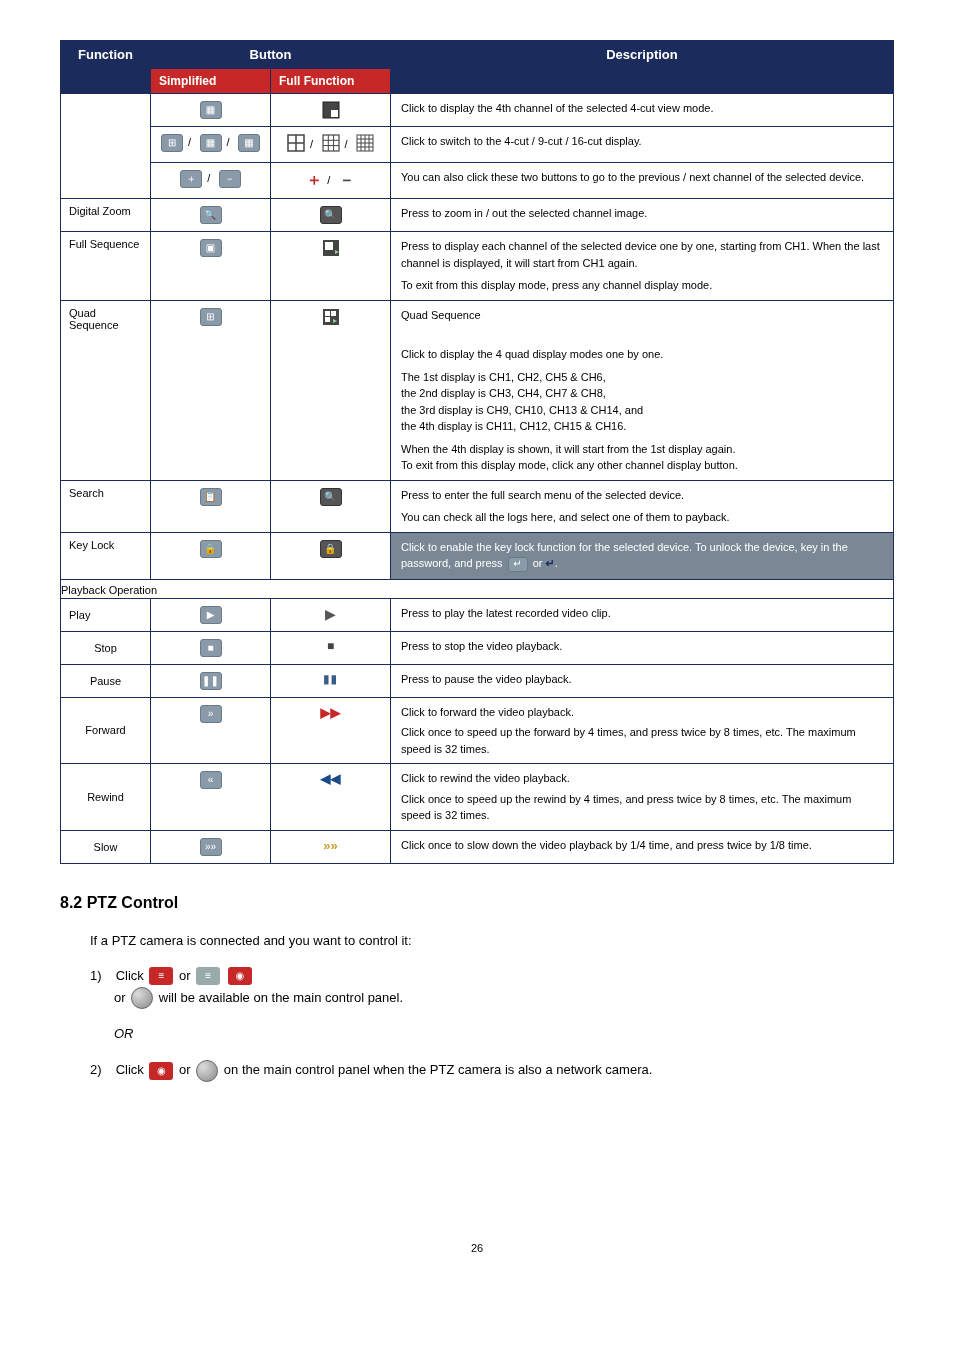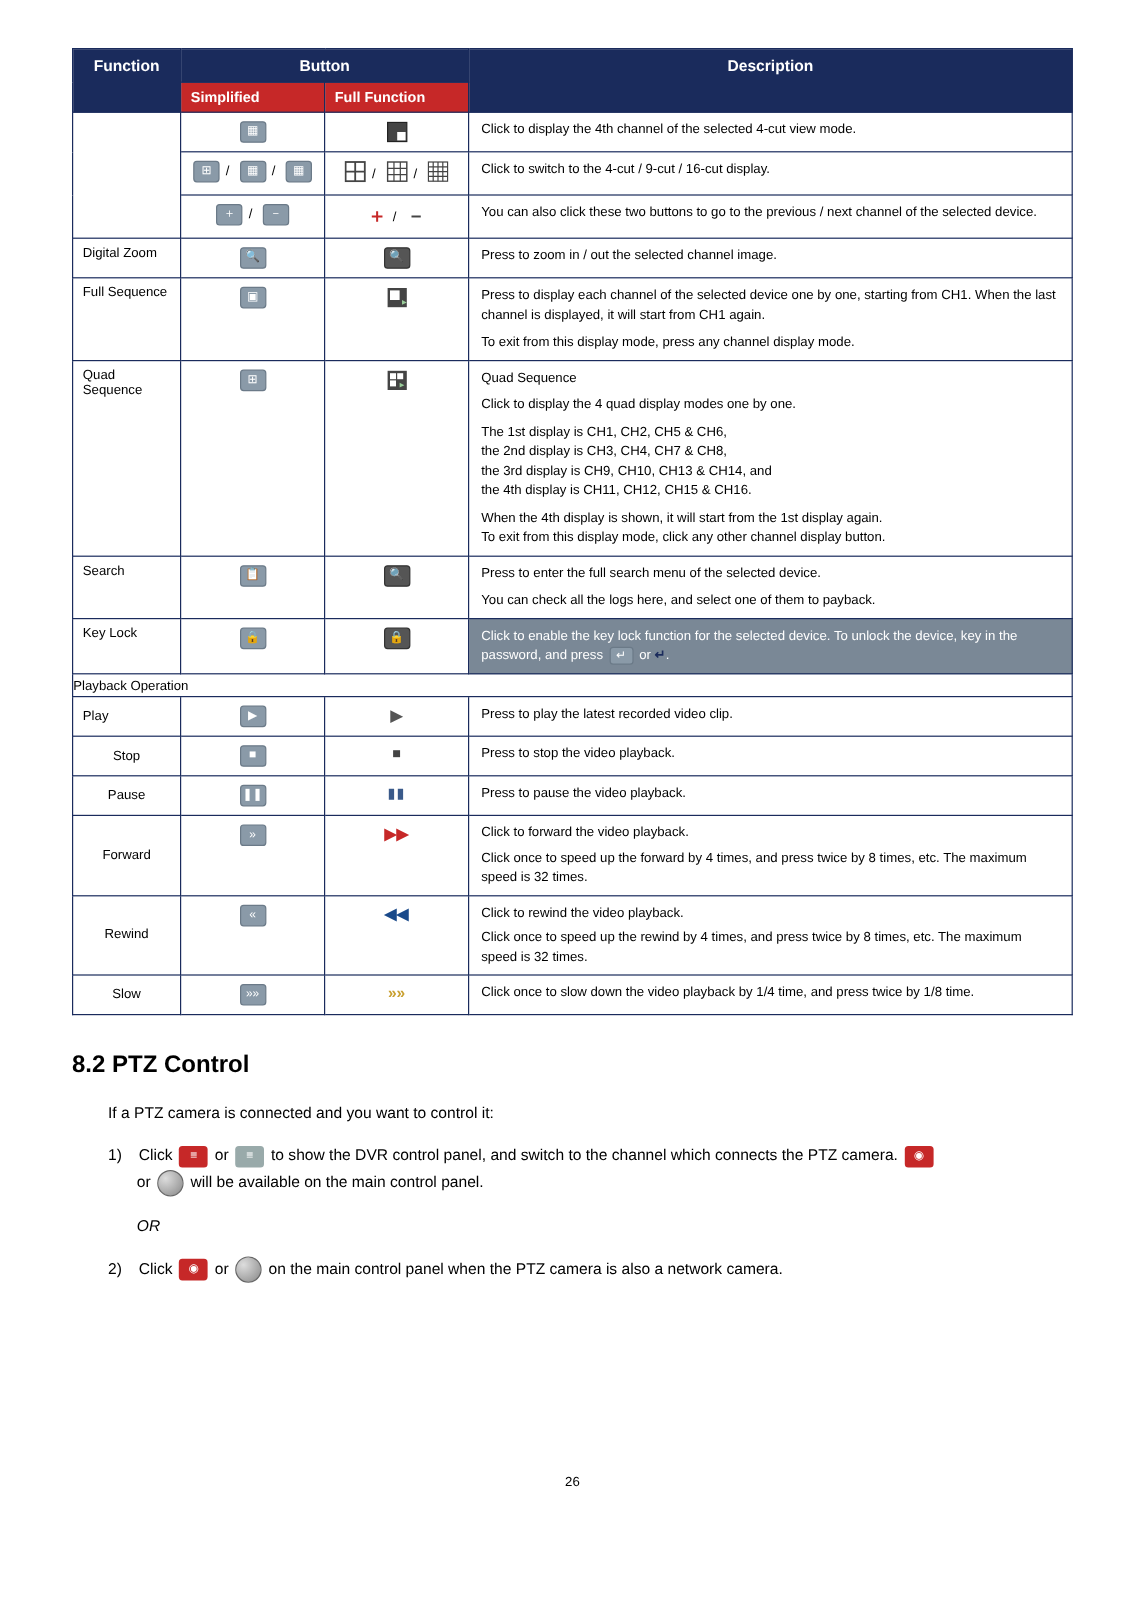--- a/index.html
+++ b/index.html
@@ -74,21 +74,21 @@
   .glyph {
     position: absolute;
     top: 50%; left: 50%;
     transform: translate(-50%,-50%);
     font-size: 10px;
     color: #fff;
     line-height: 1;
   }
   .slash { margin: 0 3px; font-size: 11px; }
   h2.section-h {
-    font-size: 20px;
+    font-size: 16px;
     font-weight: bold;
     margin: 30px 0 18px 0;
   }
   .body-text {
     margin-left: 30px;
     font-size: 13px;
     line-height: 1.7;
   }
   .body-text .num {
     display: inline-block;
@@ -232,21 +232,21 @@
     <td class="btncell"><span class="icon-box simp"><span class="glyph">⊞</span></span></td>
     <td class="btncell"><span class="plain-full"><svg width="18" height="18">
               <rect x="1" y="1" width="16" height="16" fill="#444"></rect>
               <rect x="3" y="3" width="5" height="5" fill="#fff"></rect>
               <rect x="9" y="3" width="5" height="5" fill="#fff"></rect>
               <rect x="3" y="9" width="5" height="5" fill="#fff"></rect>
               <polygon points="11,11 15,13 11,15" fill="#9c9"></polygon>
             </svg></span></td>
     <td class="desc">
       <div>Quad Sequence</div>
-      <div style="margin-top:6px">Click to display the 4 quad display modes one by one.</div>
+      <div style="margin-top:23px">Click to display the 4 quad display modes one by one.</div>
       <div style="margin-top:6px">The 1st display is CH1, CH2, CH5 &amp; CH6,</div>
       <div>the 2nd display is CH3, CH4, CH7 &amp; CH8,</div>
       <div>the 3rd display is CH9, CH10, CH13 &amp; CH14, and</div>
       <div>the 4th display is CH11, CH12, CH15 &amp; CH16.</div>
       <div style="margin-top:6px">When the 4th display is shown, it will start from the 1st display again.</div>
       <div style="margin-top:0">To exit from this display mode, click any other channel display button.</div>
     </td>
   </tr>
 
   <tr>
@@ -324,21 +324,20 @@
 
 <div class="body-text">
   <p>If a PTZ camera is connected and you want to control it:</p>
 
   <p>
     <span class="num">1)</span>
     <span>Click </span>
     <span class="inline-icon red"><span class="g">≡</span></span>
     <span> or </span>
     <span class="inline-icon gray"><span class="g">≡</span></span>
-    <span> to show the DVR control panel, and switch to the channel which connects the PTZ camera. </span>
     <span class="inline-icon red"><span class="g">◉</span></span>
     <br>
     <span style="margin-left:24px"> or </span>
     <span class="inline-icon circle"></span>
     <span> will be available on the main control panel.</span>
   </p>
 
   <p class="or">OR</p>
 
   <p>

